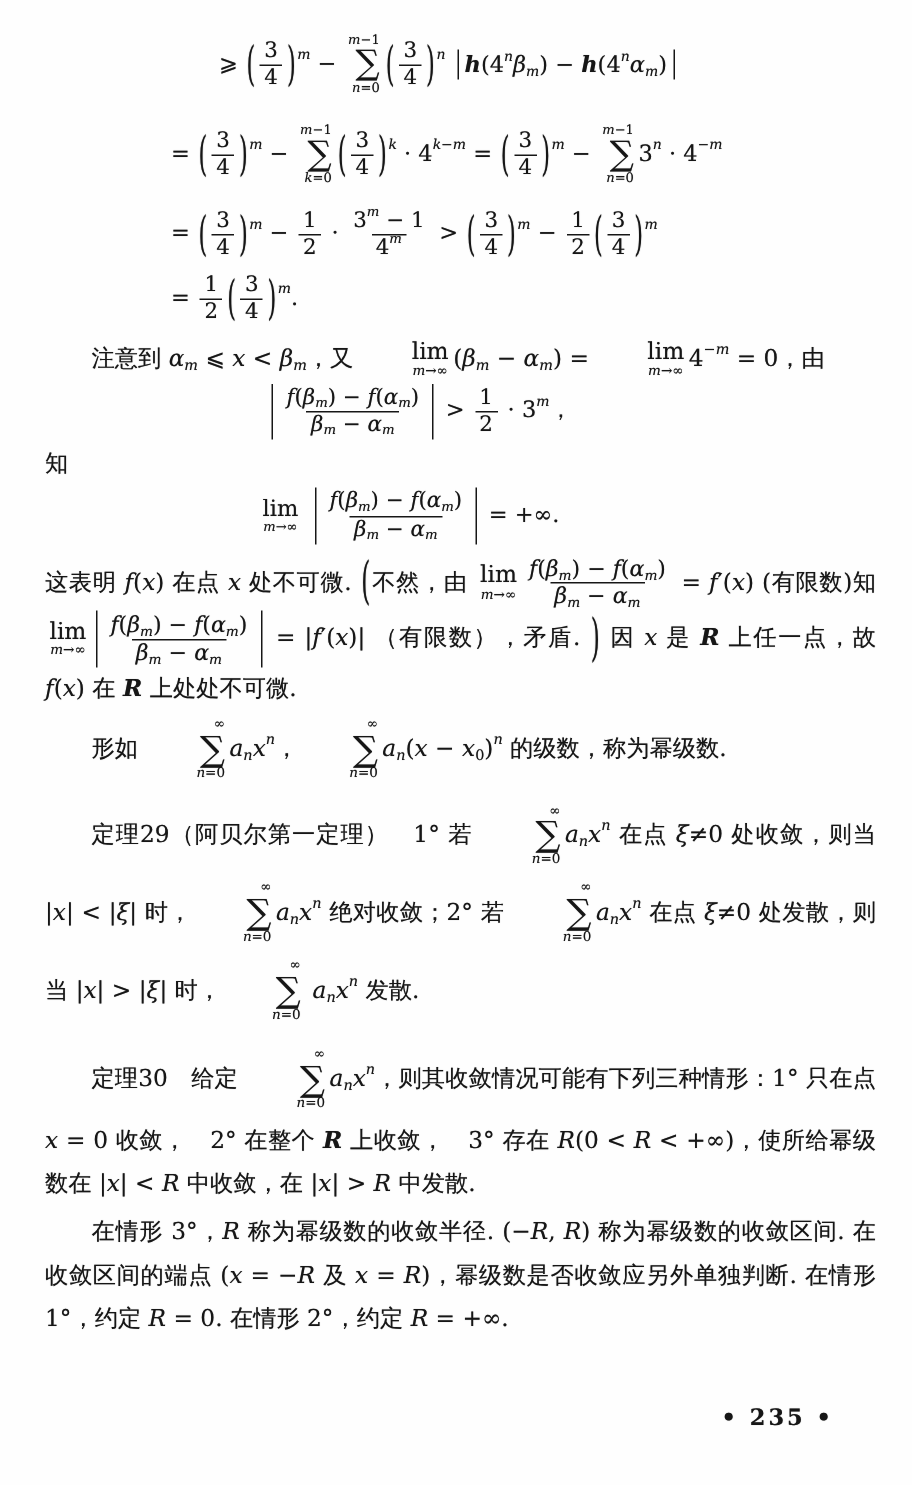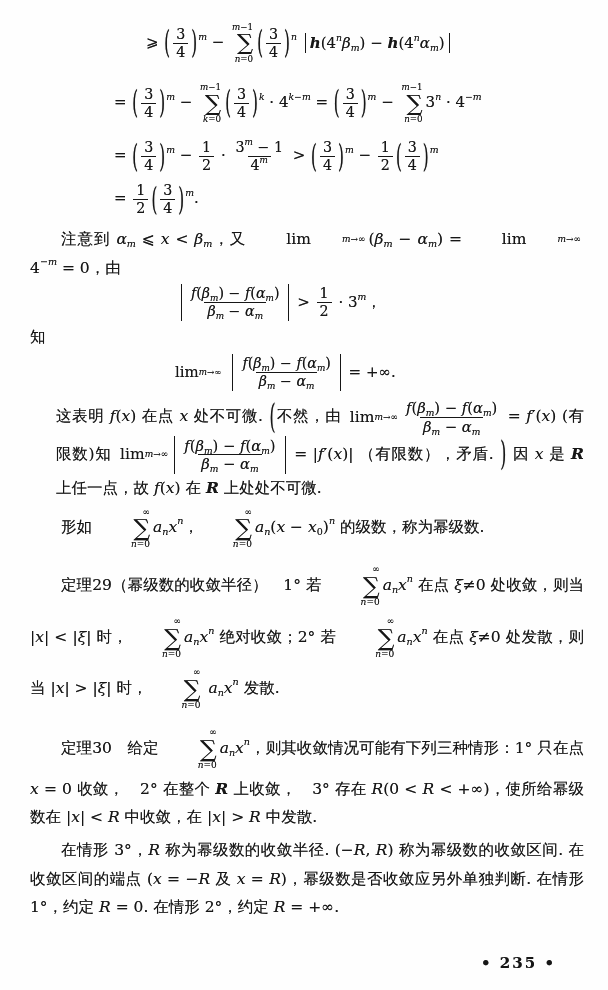--- a/index.html
+++ b/index.html
@@ -14,46 +14,46 @@
   #a1{margin:12px 0 6px 116px;}
   #a2{margin:10px 0 6px 84px;}
   #a3{margin:10px 0 6px 84px;}
   #a4{margin:8px 0 8px 84px;}
   #c {margin:2px 0 2px 148px;}
   #e {margin:2px 0 8px 142px;}
   .para{font-size:15.5px;line-height:1.85;margin:0;text-align:justify;}
   .indent{text-indent:2em;}
   #p-notice{margin-top:8px;}
   #p-know{margin:2px 0;}
-  #p-conclusion{margin-top:6px;margin-left:26px;}
+  #p-conclusion{margin-top:6px;}
   .heading{font-size:21px;font-weight:700;margin:16px 0 8px 0;
            font-family:"DejaVu Sans","Liberation Sans",sans-serif;}
   #p-subtitle{margin:4px 0 2px 0;}
   #p-definition{margin:0 0 4px 0;}
   #p-t29{margin:6px 0 4px 0;}
   #p-t30{margin:8px 0 4px 0;}
   #p-radius{margin:4px 0 0 0;}
-  .pagenum{position:absolute;right:52px;bottom:18px;
+  .pagenum{position:absolute;right:52px;bottom:36px;
            font-weight:700;font-size:15px;letter-spacing:2px;}
   
   .mrow{display:inline;}
   .i{font-style:italic;}
   .b{font-weight:400;}
   .bi{font-weight:700;font-style:italic;}
   .sup{font-size:.62em;vertical-align:.8em;line-height:0;}
   .sub{font-size:.62em;vertical-align:-.3em;line-height:0;}
   .frac{display:inline-flex;flex-direction:column;align-items:center;
         vertical-align:middle;margin:0 2px;font-size:.95em;line-height:1.2;}
   .fn{padding:0 3px;}
   .fd{border-top:1.4px solid #161616;padding:0 3px;}
   .sum{display:inline-flex;flex-direction:column;align-items:flex-end;
        vertical-align:middle;margin:4px 3px;line-height:1;}
   .sum .sl{font-size:.58em;line-height:1.2;}
   .sum .sg{font-size:1.5em;line-height:.95;}
-  .lim{display:inline-flex;align-items:center;
+  .lim{display:inline-flex;flex-direction:column;align-items:center;
        vertical-align:middle;margin:0 3px;line-height:1;}
   .lim .lt{line-height:1.15;}
   .lim .lb{font-size:.58em;line-height:1;}
   .abs{display:inline-flex;align-items:flex-start;
        border-left:1.5px solid #161616;border-right:1.5px solid #161616;
        padding:1px 4px;vertical-align:middle;margin:0 3px;}
   .bigp{display:inline-block;vertical-align:middle;padding:0 1px;
         transform:scaleY(var(--s,2));transform-origin:center;}
 </style>
 </head>
@@ -165,21 +165,21 @@
 
   <p id="p-definition" class="para indent"><span class="mrow">形如 <span class="sum">
           <span class="sl">∞</span>
           <span class="sg">∑</span>
           <span class="sl"><span class="mrow"><span class="i">n</span>=0</span></span>
         </span><span class="i">a</span><span class="sub"><span class="i">n</span></span><span class="i">x</span><span class="sup"><span class="i">n</span></span>，<span class="sum">
           <span class="sl">∞</span>
           <span class="sg">∑</span>
           <span class="sl"><span class="mrow"><span class="i">n</span>=0</span></span>
         </span><span class="i">a</span><span class="sub"><span class="i">n</span></span>(<span class="i">x</span> − <span class="i">x</span><span class="sub">0</span>)<span class="sup"><span class="i">n</span></span> 的级数，称为<span class="b">幂级数</span>.</span></p>
-  <p id="p-t29" class="para indent"><span class="mrow"><span class="b">定理29（幂级数的收敛半径）</span>　1° 若 <span class="sum">
+  <p id="p-t29" class="para indent"><span class="mrow"><span class="b">定理29（阿贝尔第一定理）</span>　1° 若 <span class="sum">
           <span class="sl">∞</span>
           <span class="sg">∑</span>
           <span class="sl"><span class="mrow"><span class="i">n</span>=0</span></span>
         </span><span class="i">a</span><span class="sub"><span class="i">n</span></span><span class="i">x</span><span class="sup"><span class="i">n</span></span> 在点 <span class="i">ξ</span>≠0 处收敛，则当 |<span class="i">x</span>| &lt; |<span class="i">ξ</span>| 时，<span class="sum">
           <span class="sl">∞</span>
           <span class="sg">∑</span>
           <span class="sl"><span class="mrow"><span class="i">n</span>=0</span></span>
         </span><span class="i">a</span><span class="sub"><span class="i">n</span></span><span class="i">x</span><span class="sup"><span class="i">n</span></span> 绝对收敛；2° 若 <span class="sum">
           <span class="sl">∞</span>
           <span class="sg">∑</span>

